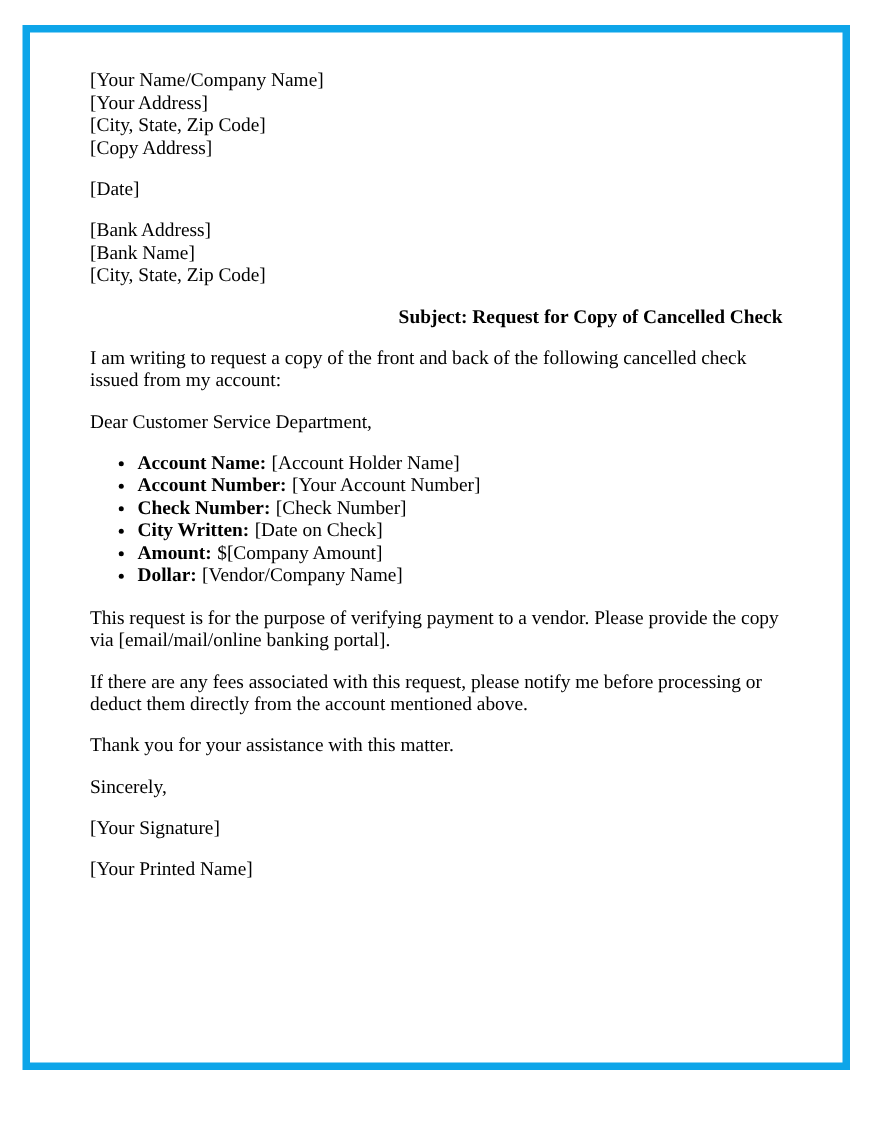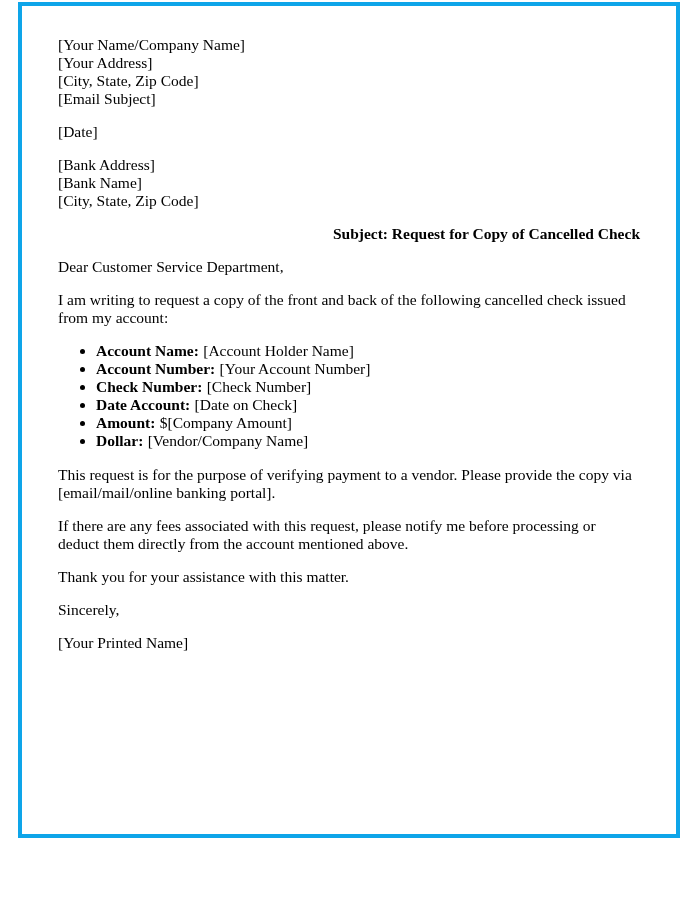--- a/index.html
+++ b/index.html
@@ -10,26 +10,26 @@
   body {
     width: 700px;
     height: 900px;
     position: relative;
     font-family: "Liberation Serif", serif;
     color: #000000;
   }
   .page-border {
     position: absolute;
     left: 18px;
-    top: 2px;
+    top: 20px;
     width: 662px;
     height: 836px;
-    border: 4px solid #0ea5e9;
+    border: 6px solid #0ea5e9;
     box-sizing: border-box;
-    padding: 30px 36px;
+    padding: 30px 48px;
     overflow: hidden;
   }
   .letter {
     font-size: 15.5px;
     line-height: 18px;
   }
   .letter p {
     margin: 0 0 15px 0;
   }
   .block {
@@ -60,63 +60,64 @@
 </head>
 <body>
 
 <div class="page-border">
   <div class="letter">
 
     <div class="block">
       <div class="line">[Your Name/Company Name]</div>
       <div class="line">[Your Address]</div>
       <div class="line">[City, State, Zip Code]</div>
-      <div class="line">[Email Subject]</div>
+      <div class="line">[Copy Address]</div>
     </div>
 
     <p>[Date]</p>
 
     <div class="block">
       <div class="line">[Bank Address]</div>
       <div class="line">[Bank Name]</div>
       <div class="line">[City, State, Zip Code]</div>
     </div>
 
     <p class="subject">Subject: Request for Copy of Cancelled Check</p>
 
+    <p>I am writing to request a copy of the front and back of the following cancelled check issued from my account:</p>
+
     <p>Dear Customer Service Department,</p>
-
-    <p>I am writing to request a copy of the front and back of the following cancelled check issued from my account:</p>
 
     <ul class="details">
       <li>
         <span class="detail-label">Account Name:</span><span class="detail-value">[Account Holder Name]</span>
       </li>
       <li>
         <span class="detail-label">Account Number:</span><span class="detail-value">[Your Account Number]</span>
       </li>
       <li>
         <span class="detail-label">Check Number:</span><span class="detail-value">[Check Number]</span>
       </li>
       <li>
-        <span class="detail-label">Date Account:</span><span class="detail-value">[Date on Check]</span>
+        <span class="detail-label">City Written:</span><span class="detail-value">[Date on Check]</span>
       </li>
       <li>
         <span class="detail-label">Amount:</span><span class="detail-value">$[Company Amount]</span>
       </li>
       <li>
         <span class="detail-label">Dollar:</span><span class="detail-value">[Vendor/Company Name]</span>
       </li>
     </ul>
 
     <p>This request is for the purpose of verifying payment to a vendor. Please provide the copy via [email/mail/online banking portal].</p>
 
     <p>If there are any fees associated with this request, please notify me before processing or deduct them directly from the account mentioned above.</p>
 
     <p>Thank you for your assistance with this matter.</p>
 
     <p>Sincerely,</p>
 
+    <p>[Your Signature]</p>
 
     <p>[Your Printed Name]</p>
 
   </div>
 </div>
 
 </body></html>

